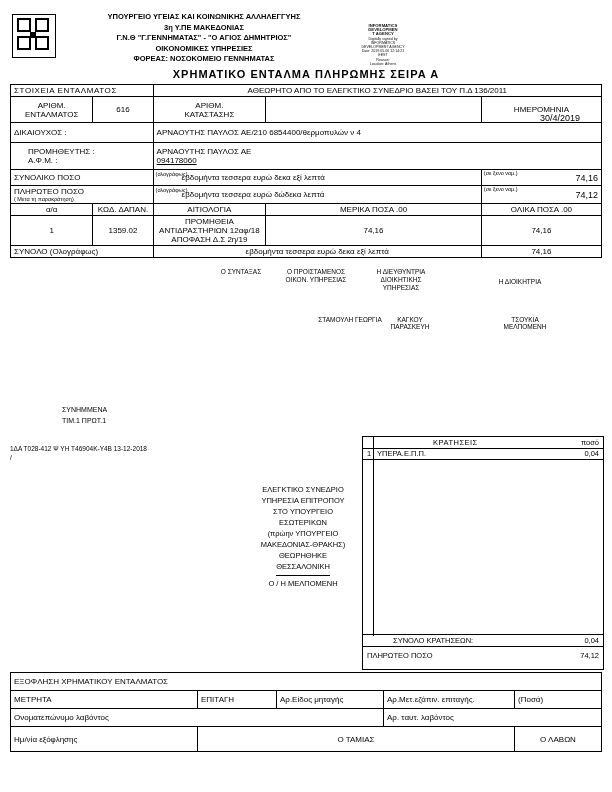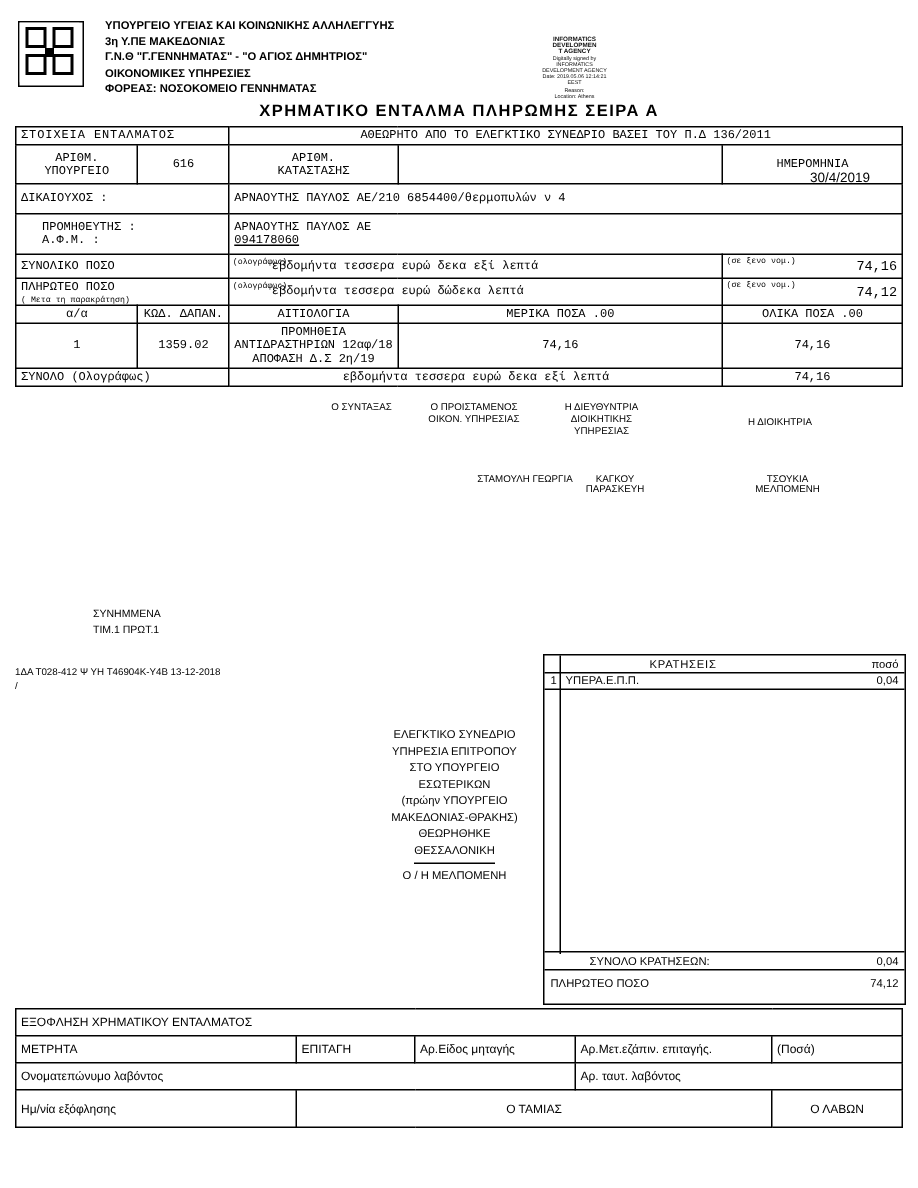--- a/index.html
+++ b/index.html
@@ -33,24 +33,24 @@
     position: absolute;
     left: 2px;
     top: 4px;
     width: 42px;
     height: 42px;
     border: 1px solid #000;
   }
   .logo svg { display:block; }
   .hdr-center {
     position: absolute;
-    left: 60px;
+    left: 44px;
     top: 2px;
     width: 300px;
-    text-align: left;
+    text-align: center;
     font-size: 7.5px;
     line-height: 10.5px;
     font-weight: bold;
   }
   .hdr-center .ln { display: block; }
   .stamp {
     position: absolute;
     left: 330px;
     top: 14px;
     width: 86px;
@@ -87,21 +87,20 @@
     top: 84px;
     width: 592px;
     border: 1px solid #000;
     border-collapse: collapse;
   }
   .tbl td, .tbl th {
     border: 1px solid #000;
     padding: 1px 3px;
     font-size: 8px;
     vertical-align: middle;
-    font-family: Liberation Mono, monospace;
   }
   .ctr { text-align: center; }
   .rgt { text-align: right; }
   .sp { letter-spacing: 0.6px; }
   .tiny { font-size: 5.5px; }
   .mini { font-size: 6px; }
   .big { font-size: 11px; }
   .med { font-size: 9px; }
   .u { text-decoration: underline; }
   
@@ -236,21 +235,21 @@
 
   <table class="tbl">
     <tbody>
         <tr>
       <td colspan="2" style="width:130px;" class="sp">ΣΤΟΙΧΕΙΑ ΕΝΤΑΛΜΑΤΟΣ</td>
       <td colspan="3" class="ctr mini">ΑΘΕΩΡΗΤΟ ΑΠΟ ΤΟ ΕΛΕΓΚΤΙΚΟ ΣΥΝΕΔΡΙΟ ΒΑΣΕΙ ΤΟΥ Π.Δ 136/2011</td>
     </tr>
     <tr style="height:26px;">
       <td class="ctr" style="width:78px;">
         <div>ΑΡΙΘΜ.</div>
-        <div>ΥΠΟΥΡΓΕΙΟ</div>
+        <div>ΕΝΤΑΛΜΑΤΟΣ</div>
       </td>
       <td class="ctr big" style="width:52px;">616</td>
       <td class="ctr" style="width:110px;">
         <div>ΑΡΙΘΜ.</div>
         <div>ΚΑΤΑΣΤΑΣΗΣ</div>
       </td>
       <td style="width:230px;"></td>
       <td class="ctr" style="width:120px;">
         <div>ΗΜΕΡΟΜΗΝΙΑ</div>
       </td>

